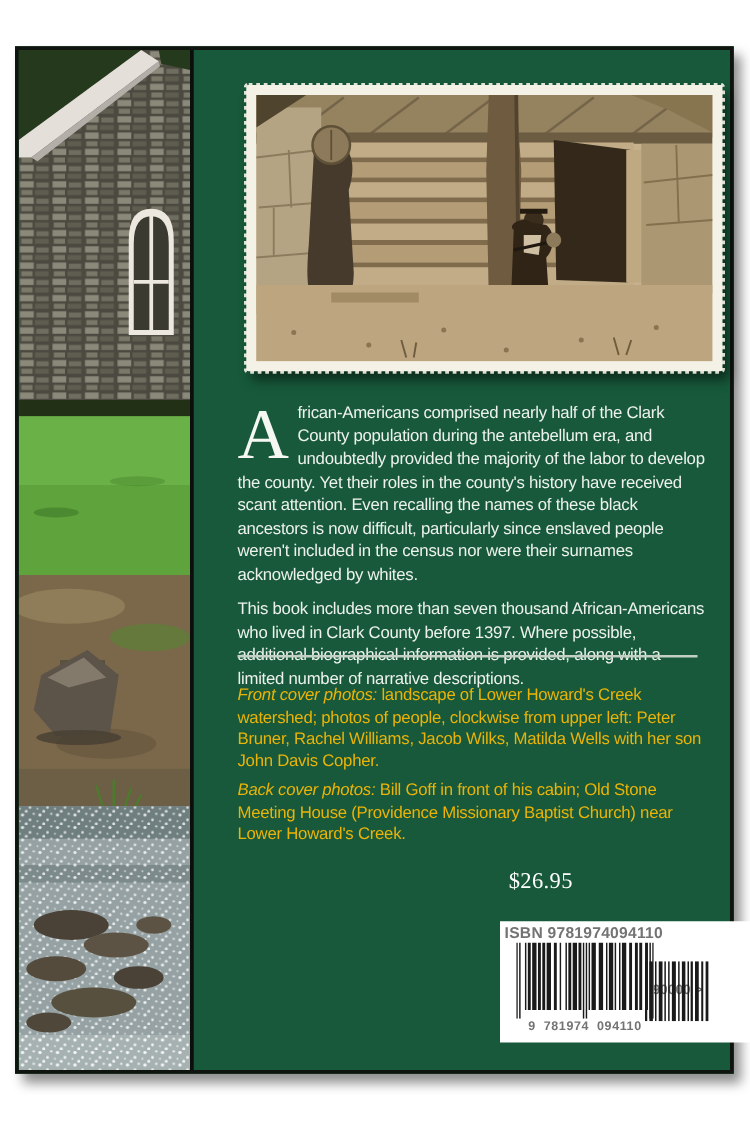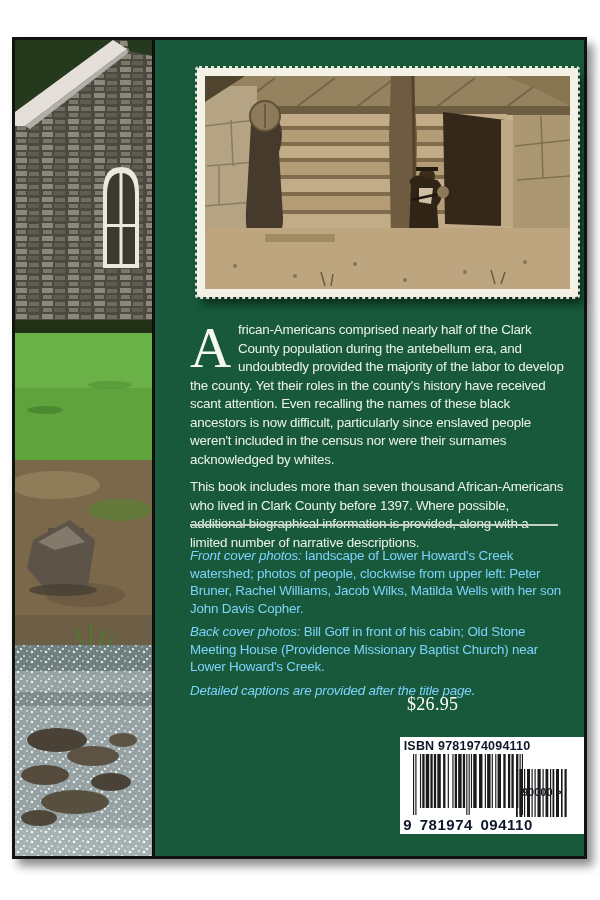--- a/index.html
+++ b/index.html
@@ -37,41 +37,41 @@
   .dropcap{
     float:left;font-family:"Liberation Serif",serif;font-size:57px;
     line-height:44px;padding:5px 7px 0 0;color:#f4f7f2;
   }
   .divider{
     position:absolute;left:175px;top:484px;width:368px;height:0;
     border:none;border-top:2px solid #c3cfc3;margin:0;
   }
   .captions{
     position:absolute;left:175px;top:507px;width:376px;
-    color:#7dd3fc;font-size:13.4px;line-height:17.5px;letter-spacing:-0.2px;
+    color:#eab308;font-size:13.4px;line-height:17.5px;letter-spacing:-0.2px;
   }
   .captions p{margin:0 0 6px 0;}
   .ital{font-style:italic;}
   .price{
     position:absolute;left:392px;top:654px;color:#ffffff;
     font-family:"Liberation Serif",serif;font-size:18px;letter-spacing:0.3px;
   }
   
   .barcode-box{
-    position:absolute;left:385px;top:697px;width:184px;height:97px;
-    background:#ffffff;color:#0f172a;
+    position:absolute;left:385px;top:697px;width:200px;height:97px;
+    background:#ffffff;color:#737373;
   }
   .isbn-top{
     position:absolute;left:2px;top:2px;width:130px;text-align:center;
     font-size:12.5px;font-weight:bold;letter-spacing:0.2px;white-space:nowrap;
   }
   .main-bars{position:absolute;left:13px;top:17px;}
   .isbn-bottom{
     position:absolute;left:0;top:79px;width:136px;text-align:center;
-    font-size:15px;font-weight:600;letter-spacing:0.5px;word-spacing:3px;white-space:nowrap;
+    font-size:10px;font-weight:600;letter-spacing:0.5px;word-spacing:3px;white-space:nowrap;
   }
   .addon-label{
     position:absolute;left:112px;top:13px;width:60px;text-align:center;
     font-size:11px;font-weight:600;white-space:nowrap;margin-top:36px;
   }
   .addon-bars{position:absolute;left:116px;top:32px;}
 </style>
 </head>
 <body>
 
@@ -246,21 +246,20 @@
   <div class="text-block">
     <p><span class="dropcap">A</span><span>frican-Americans comprised nearly half of the Clark County population during the antebellum era, and undoubtedly provided the majority of the labor to develop the county. Yet their roles in the county's history have received scant attention. Even recalling the names of these black ancestors is now difficult, particularly since enslaved people weren't included in the census nor were their surnames acknowledged by whites.</span></p>
     <p class="para2">This book includes more than seven thousand African-Americans who lived in Clark County before 1397.  Where possible, additional biographical information is provided, along with a limited number of narrative descriptions.</p>
   </div>
 
   <hr class="divider">
 
   <div class="captions">
     <p><span class="ital">Front cover photos:</span> <span>landscape of Lower Howard's Creek watershed; photos of people, clockwise from upper left: Peter Bruner, Rachel Williams, Jacob Wilks, Matilda Wells with her son John Davis Copher.</span></p>
     <p><span class="ital">Back cover photos:</span> <span>Bill Goff in front of his cabin;  Old Stone Meeting House (Providence Missionary Baptist Church) near Lower Howard's Creek.</span></p>
-    <p class="ital">Detailed captions are provided after the title page.</p>
   </div>
 
   <div class="price">$26.95</div>
 
   <div class="barcode-box">
     <div class="isbn-top">ISBN 9781974094110</div>
     <svg id="main-bars" class="main-bars" width="110" height="61" viewBox="0 0 110 61">
         <rect x="0.00" y="0" width="1.16" height="61" fill="#1a1a1a"></rect>
         <rect x="2.32" y="0" width="1.16" height="61" fill="#1a1a1a"></rect>
         <rect x="6.95" y="0" width="1.16" height="54" fill="#1a1a1a"></rect>

